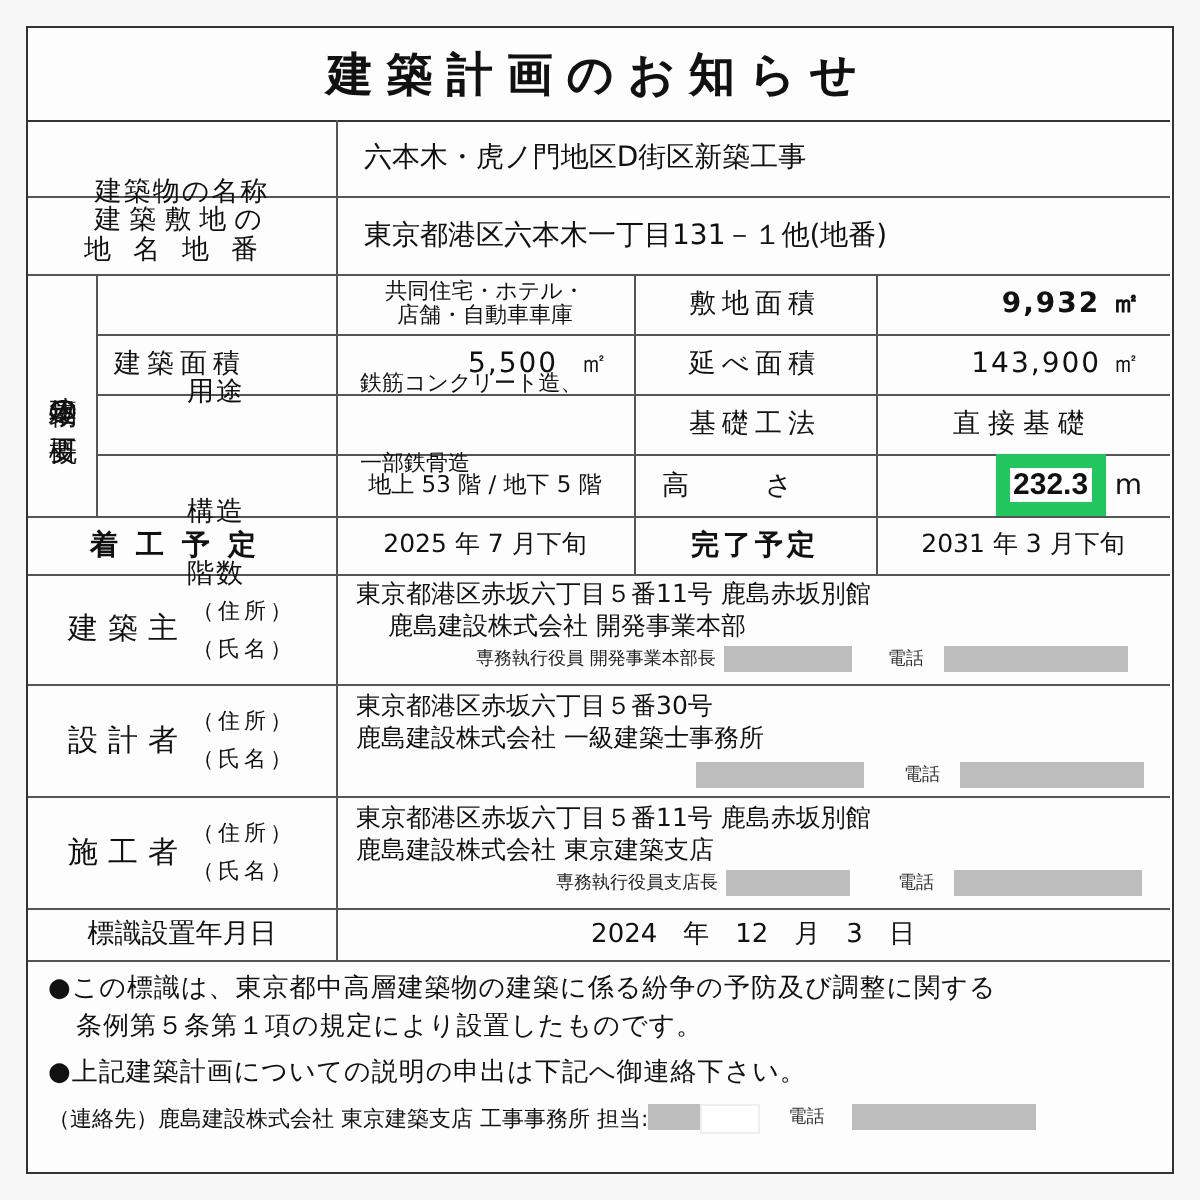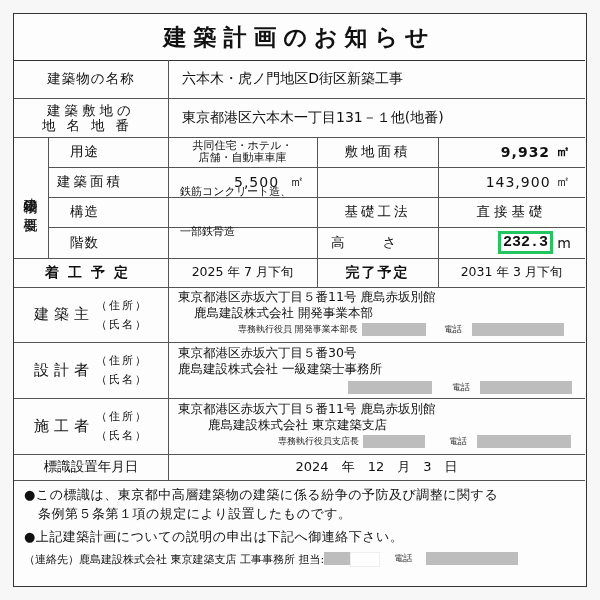--- a/index.html
+++ b/index.html
@@ -11,30 +11,30 @@
   .hl { position:absolute; height:0; border-top:1px solid #555; }
   .vl { position:absolute; width:0; border-left:1px solid #555; }
   .title { left:0; top:0; width:571px; height:46px; display:flex; align-items:center; justify-content:center;
            font-size:23px; letter-spacing:7px; font-weight:bold; }
   .cell { display:flex; align-items:center; }
   .center { justify-content:center; }
   .right { justify-content:flex-end; }
   .lbl { font-size:13.5px; letter-spacing:1px; }
   .val { font-size:13.5px; }
   .small { font-size:11px; line-height:12px; }
-  .spread { justify-content:flex-start; padding:0 22px; }
+  .spread { justify-content:center; padding:0 22px;margin-top:44px; }
   .vert { writing-mode:vertical-rl; font-size:14px; letter-spacing:1px; }
   .red { display:inline-block; background:#bdbdbd; height:13px; vertical-align:middle; }
   .tel { font-size:9px; color:#333; }
   .sub { font-size:9px; color:#222; }
   .party-lbl { font-size:15px; letter-spacing:5px; }
   .party-sub { font-size:11px; line-height:19px; letter-spacing:2px; }
   .note { font-size:13px; line-height:19px; letter-spacing:0.5px; }
-  .bold232 { font-family:Liberation Mono, monospace; font-weight:bold; font-size:15px;
-             border:3px solid #22c55e; padding:0 2px; background:#fff; }
+  .bold232 { font-family:Liberation Sans, sans-serif; font-weight:bold; font-size:15px;
+             border:7px solid #22c55e; padding:0 2px; background:#fff; }
 </style>
 </head>
 <body>
 
 <div class="board">
 
   <div class="abs title">建築計画のお知らせ</div>
 
   <div class="hl" style="left:0;top:46px;width:571px;border-top:1.5px solid #333;"></div>
   <div class="hl" style="left:0;top:84px;width:571px;"></div>
@@ -47,21 +47,21 @@
   <div class="hl" style="left:0;top:328px;width:571px;"></div>
   <div class="hl" style="left:0;top:384px;width:571px;"></div>
   <div class="hl" style="left:0;top:440px;width:571px;"></div>
   <div class="hl" style="left:0;top:466px;width:571px;"></div>
 
   <div class="vl" style="left:154px;top:46px;height:420px;"></div>
   <div class="vl" style="left:34px;top:123px;height:121px;"></div>
   <div class="vl" style="left:303px;top:123px;height:150px;"></div>
   <div class="vl" style="left:424px;top:123px;height:150px;"></div>
 
-  <div class="abs cell center lbl" style="left:0;top:46px;width:154px;height:38px;">建築物の名称</div>
+  <div class="abs cell center lbl" style="left:0;top:63px;width:154px;height:38px;">建築物の名称</div>
   <div class="abs cell val" style="left:168px;top:46px;width:400px;height:38px;font-size:14px;">六本木・虎ノ門地区D街区新築工事</div>
 
   <div class="abs" style="left:0;top:84px;width:154px;height:39px;display:flex;flex-direction:column;justify-content:center;align-items:center;">
     <div class="lbl" style="letter-spacing:4px;line-height:15px;">建築敷地の</div>
     <div class="lbl" style="letter-spacing:11px;line-height:15px;">地名地番</div>
   </div>
   <div class="abs cell val" style="left:168px;top:84px;width:400px;height:39px;font-size:14px;">東京都港区六本木一丁目131－１他(地番)</div>
 
   <div class="abs cell center" style="left:0;top:123px;width:34px;height:121px;">
     <span class="vert">建築物の概要</span>
@@ -76,37 +76,39 @@
   </div>
   <div class="abs cell center lbl" style="left:303px;top:123px;width:121px;height:30px;letter-spacing:3px;">敷地面積</div>
   <div class="abs cell right val" style="left:424px;top:123px;width:147px;height:30px;padding-right:14px;font-size:14px;letter-spacing:1px;font-weight:bold;">
     <span>9,932</span>&nbsp;<span>㎡</span>
   </div>
 
   <div class="abs cell center lbl" style="left:16px;top:153px;width:120px;height:30px;letter-spacing:3px;">建築面積</div>
   <div class="abs cell right val" style="left:154px;top:153px;width:149px;height:30px;padding-right:12px;font-size:14px;letter-spacing:1px;">
     <span>5,500</span>&nbsp;&nbsp;<span>㎡</span>
   </div>
+  <div class="abs cell center lbl" style="left:303px;top:153px;width:121px;height:30px;letter-spacing:3px;">延べ面積</div>
   <div class="abs cell right val" style="left:424px;top:153px;width:147px;height:30px;padding-right:14px;font-size:14px;letter-spacing:1px;">
     <span>143,900</span>&nbsp;<span>㎡</span>
   </div>
 
   <div class="abs cell spread lbl" style="left:34px;top:183px;width:120px;height:30px;">
     <span>構造</span>
   </div>
   <div class="abs" style="left:154px;top:183px;width:149px;height:30px;display:flex;flex-direction:column;justify-content:center;padding-left:12px;gap:28px;">
     <div class="small">鉄筋コンクリート造、</div>
     <div class="small">一部鉄骨造</div>
   </div>
   <div class="abs cell center lbl" style="left:303px;top:183px;width:121px;height:30px;letter-spacing:3px;">基礎工法</div>
   <div class="abs cell center val" style="left:424px;top:183px;width:147px;height:30px;letter-spacing:4px;">直接基礎</div>
 
   <div class="abs cell spread lbl" style="left:34px;top:213px;width:120px;height:31px;">
     <span>階数</span>
   </div>
+  <div class="abs cell center" style="left:154px;top:213px;width:149px;height:31px;font-size:11.5px;">地上 53 階 / 地下 5 階</div>
   <div class="abs cell lbl" style="left:303px;top:213px;width:121px;height:31px;padding-left:14px;letter-spacing:38px;">高さ</div>
   <div class="abs cell right val" style="left:424px;top:213px;width:147px;height:31px;padding-right:14px;">
     <span class="bold232">232.3</span>&nbsp;<span style="font-size:14px;">m</span>
   </div>
 
   <div class="abs cell center" style="left:0;top:244px;width:154px;height:29px;font-size:14px;letter-spacing:9px;font-weight:bold;">着工予定</div>
   <div class="abs cell center val" style="left:154px;top:244px;width:149px;height:29px;font-size:12.5px;">2025 年 7 月下旬</div>
   <div class="abs cell center" style="left:303px;top:244px;width:121px;height:29px;font-size:14px;letter-spacing:2px;font-weight:bold;">完了予定</div>
   <div class="abs cell center val" style="left:424px;top:244px;width:147px;height:29px;font-size:12.5px;">2031 年 3 月下旬</div>
 
@@ -147,21 +149,21 @@
 
   <div class="abs" style="left:0;top:384px;width:154px;height:56px;display:flex;align-items:center;justify-content:center;gap:2px;">
     <span class="party-lbl">施工者</span>
     <span style="display:flex;flex-direction:column;">
       <span class="party-sub">（住所）</span>
       <span class="party-sub">（氏名）</span>
     </span>
   </div>
   <div class="abs" style="left:164px;top:387px;width:405px;height:52px;">
     <div style="font-size:12.5px;line-height:16px;">東京都港区赤坂六丁目５番11号 鹿島赤坂別館</div>
-    <div style="font-size:12.5px;line-height:16px;margin-left:30px;">鹿島建設株式会社 東京建築支店</div>
+    <div style="font-size:12.5px;line-height:16px;">鹿島建設株式会社 東京建築支店</div>
     <div style="display:flex;align-items:center;margin-top:2px;padding-left:100px;">
       <span class="sub">専務執行役員支店長</span>
       <span class="red" style="width:62px;margin-left:4px;"></span>
       <span class="tel" style="margin-left:24px;">電話</span>
       <span class="red" style="width:94px;margin-left:10px;"></span>
     </div>
   </div>
 
   <div class="abs cell center lbl" style="left:0;top:440px;width:154px;height:26px;letter-spacing:0;">標識設置年月日</div>
   <div class="abs cell center val" style="left:154px;top:440px;width:417px;height:26px;font-size:13px;white-space:pre;">2024　年　12　月　3　日</div>

